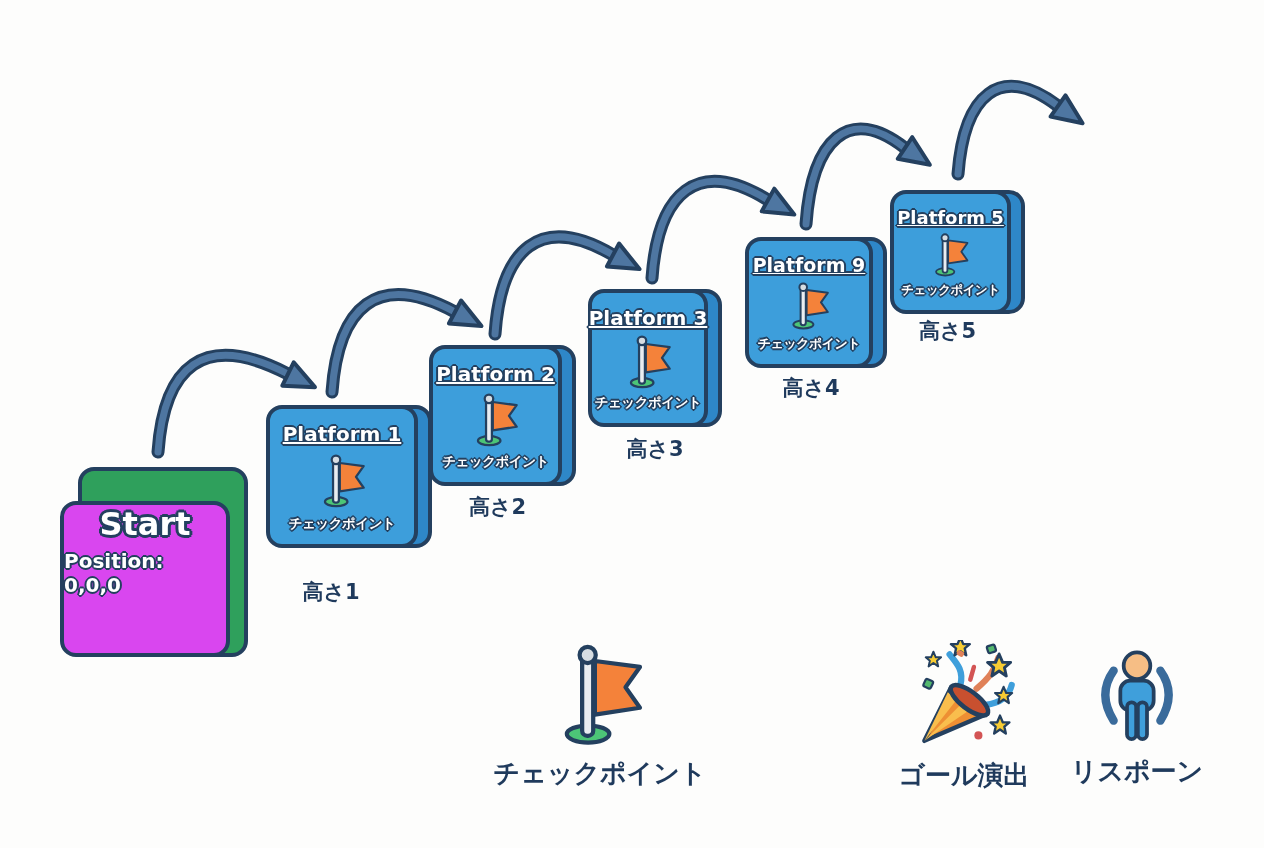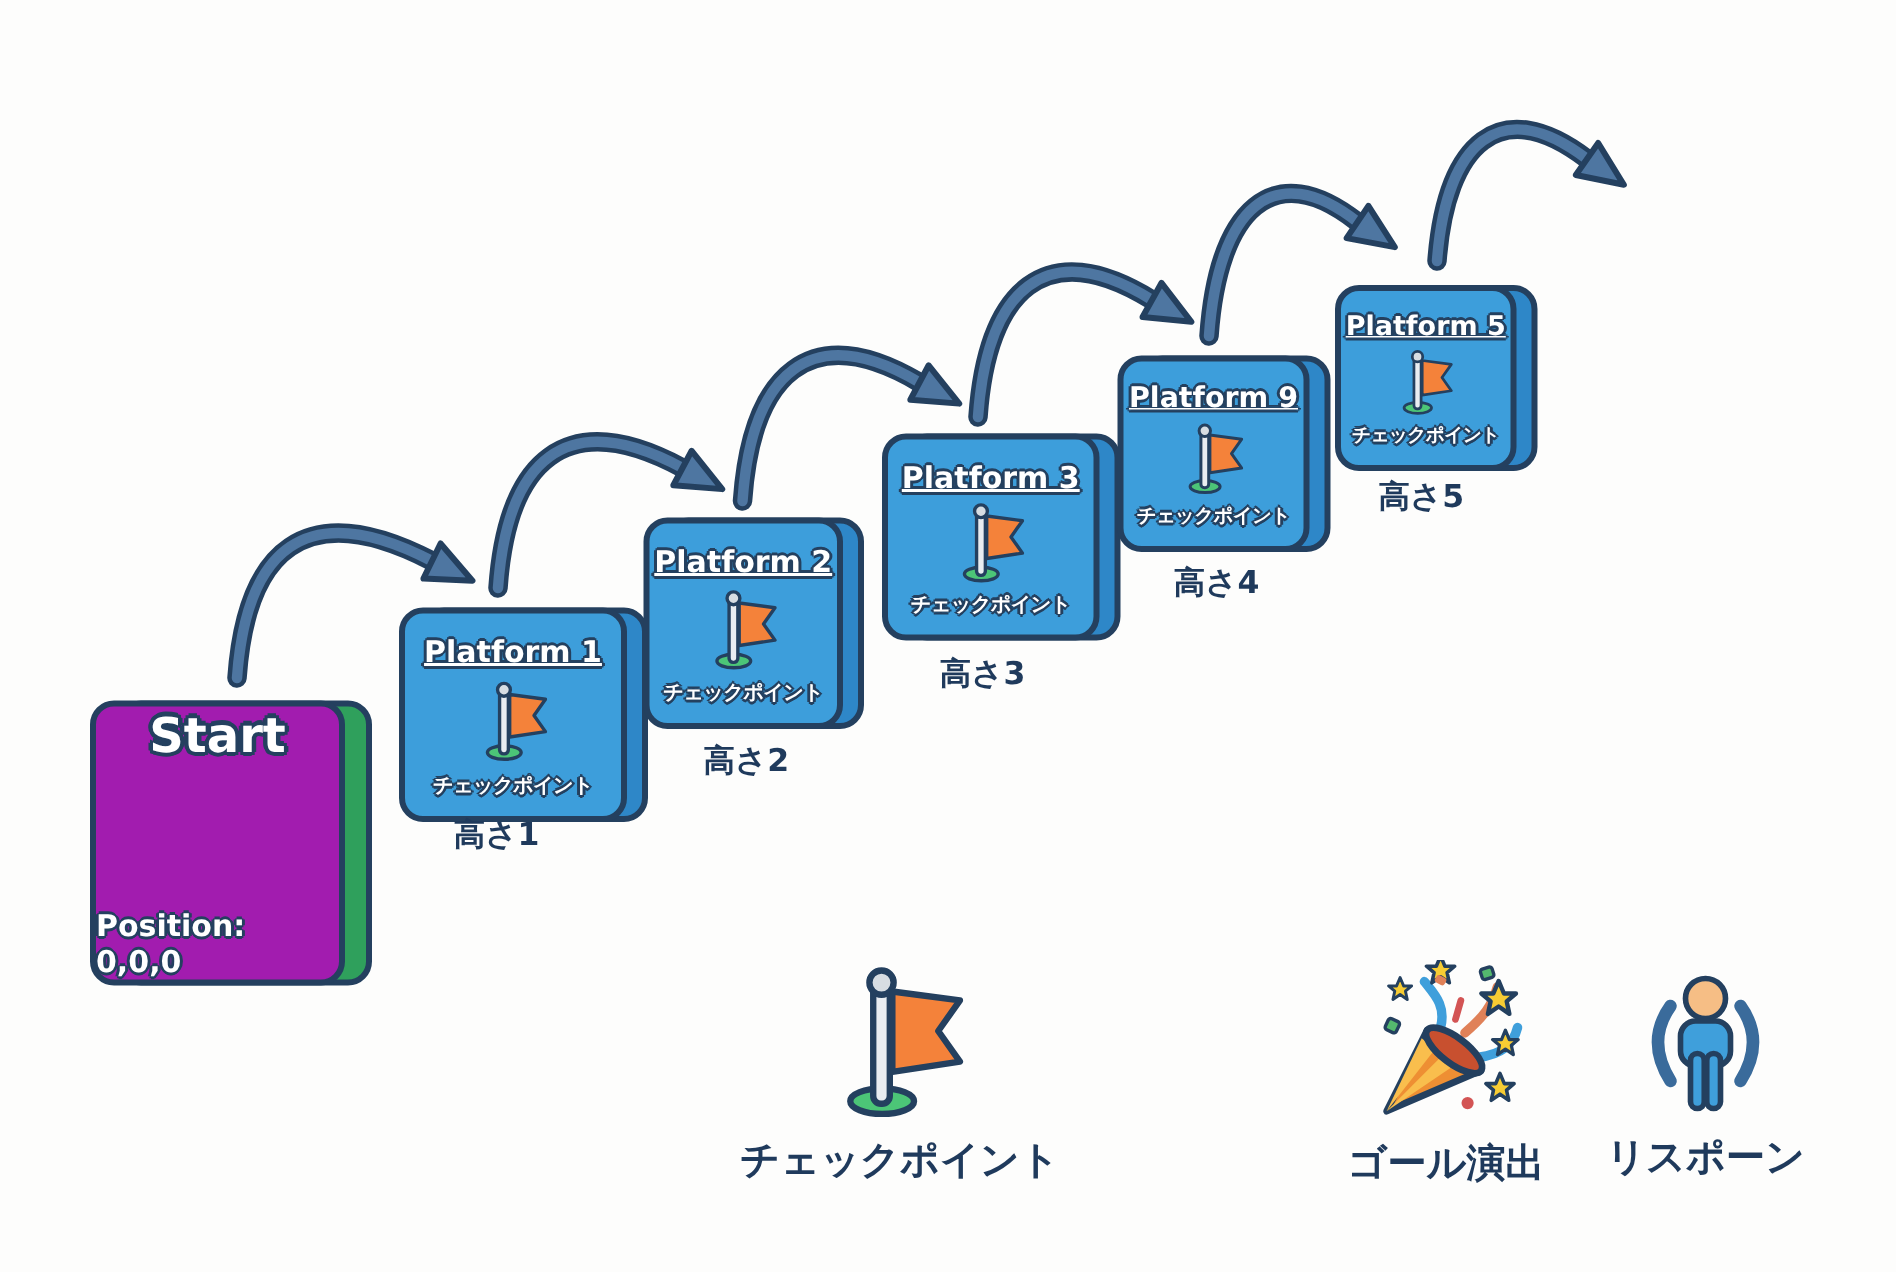--- a/index.html
+++ b/index.html
@@ -11,27 +11,27 @@
   .arrows { position:absolute; left:0; top:0; z-index:1; }
 
   
   .box3d { position:absolute; z-index:2; }
   .side, .face { position:absolute; top:0; bottom:0; border:4px solid var(--nv); border-radius:16px; }
   .side { left:14px; right:-14px; }
   .face { left:0; right:0; display:flex; flex-direction:column; align-items:center; }
 
   .start-box { left:60px; top:467px; width:170px; height:190px; }
   .start-box .side { left:18px; right:-18px; background:#2FA05C; }
-  .start-box .face { background:#a21caf; justify-content:space-between; }
+  .start-box .face { background:#d946ef; justify-content:flex-start;margin-top:34px; }
 
   .plat .side { background:#2E87C8; }
   .plat .face { background:#3D9EDB; justify-content:space-between; padding:13px 3px 11px; }
   .p1 { left:266px; top:405px; width:152px; height:143px; }
   .p2 { left:429px; top:345px; width:133px; height:141px; }
-  .p3 { left:588px; top:289px; width:145px; height:138px; }
+  .p3 { left:588px; top:289px; width:120px; height:138px; }
   .p4 { left:745px; top:237px; width:128px; height:131px; }
   .p5 { left:890px; top:190px; width:121px; height:124px; }
 
   .goal-box { left:1037px; top:142px; width:146px; height:238px; }
   .goal-box .side { left:20px; right:-20px; background:#EF9125; }
   .goal-box .face { background:#F6C61D; padding-top:26px; }
 
   
   .ow { color:#fff; font-weight:bold;
     text-shadow:-3px 0 0 var(--nv),3px 0 0 var(--nv),0 -3px 0 var(--nv),0 3px 0 var(--nv),
@@ -47,21 +47,21 @@
   .chk { font-size:13.5px; letter-spacing:-0.5px; white-space:nowrap; }
   .p4 .chk { font-size:13px; } .p5 .chk { font-size:12.5px; }
   .flagicon { height:54px; } .p4 .flagicon { height:48px; } .p5 .flagicon { height:44px; }
 
   .goal-title { font-size:34px; }
   .goal-h { color:var(--txtnv); font-weight:700; font-size:22px; margin-top:6px; }
   .goal-cheer { font-size:29px; margin-top:22px; }
   .goal-pop { width:92px; margin-top:6px; }
 
   .hlabel { position:absolute; z-index:2; color:var(--txtnv); font-weight:700; font-size:21px; text-align:center; }
-  .hl1 { left:266px; top:542px; width:130px; }
+  .hl1 { left:266px; top:578px; width:130px; }
   .hl2 { left:429px; top:493px; width:137px; }
   .hl3 { left:588px; top:435px; width:134px; }
   .hl4 { left:745px; top:374px; width:132px; }
   .hl5 { left:885px; top:317px; width:125px; }
 
   
   .legend-item { position:absolute; z-index:2; width:220px; display:flex; flex-direction:column; align-items:center; }
   .li1 { left:490px; top:644px; } .li2 { left:671px; top:650px; }
   .li3 { left:854px; top:640px; } .li4 { left:1027px; top:644px; }
   .legend-label { margin-top:10px; font-size:26px; font-weight:700; color:var(--txtnv); white-space:nowrap; }

